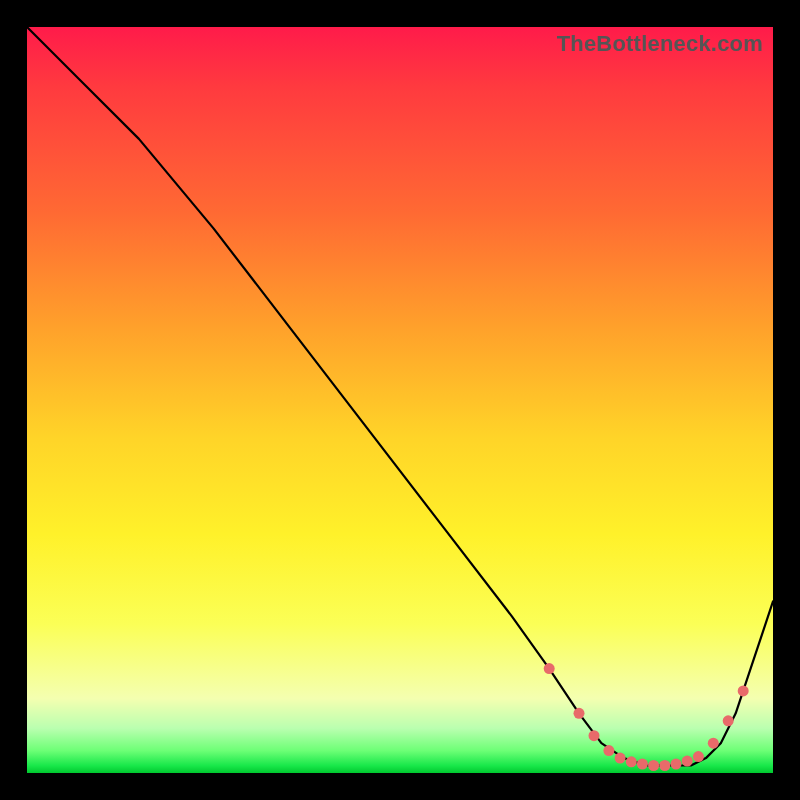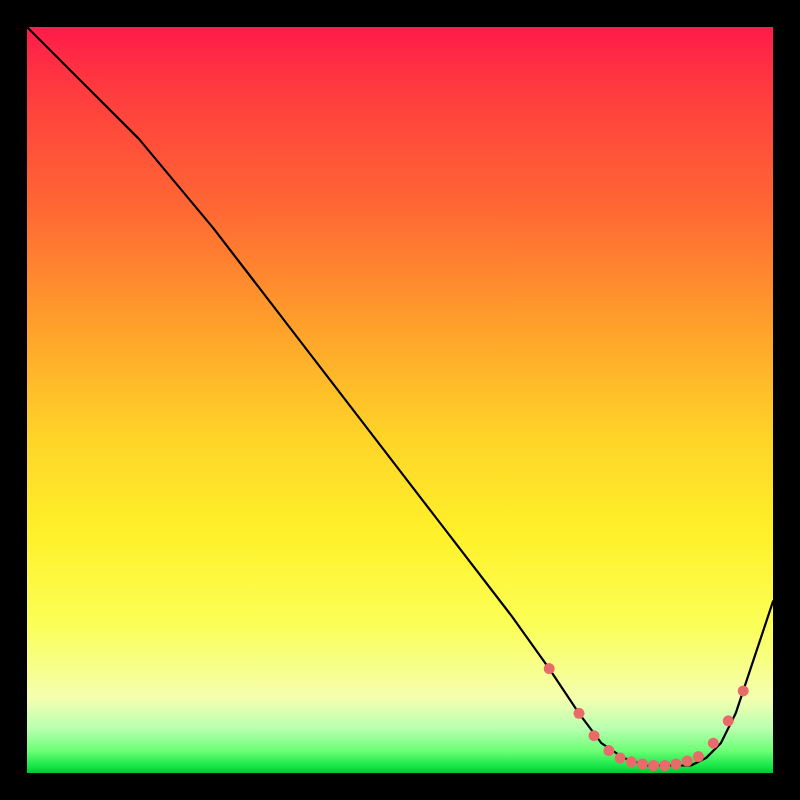--- a/index.html
+++ b/index.html
@@ -68,20 +68,21 @@
   .dot {
     fill: #e86a6a;
     stroke: none;
   }
 </style>
 </head>
 <body>
 
 <div class="frame">
   <div class="plot">
+    <div class="watermark">TheBottleneck.com</div>
     <svg class="curve" viewBox="0 0 746 746" preserveAspectRatio="none">
       <path id="curve-path" class="line-path" d="M0.0 0.0 L52.2 52.2 L111.9 111.9 L186.5 201.4 L261.1 298.4 L335.7 395.4 L410.3 492.4 L484.9 589.3 L522.2 641.6 L552.0 686.3 L574.4 716.2 L596.8 731.1 L619.2 738.5 L641.6 738.5 L663.9 738.5 L678.9 731.1 L693.8 716.2 L708.7 686.3 L723.6 641.6 L746.0 574.4"></path>
       <g id="dots">
           <circle cx="522.2" cy="641.6" r="5.5" class="dot"></circle>
           <circle cx="552.0" cy="686.3" r="5.5" class="dot"></circle>
           <circle cx="567.0" cy="708.7" r="5.5" class="dot"></circle>
           <circle cx="581.9" cy="723.6" r="5.5" class="dot"></circle>
           <circle cx="593.1" cy="731.1" r="5.5" class="dot"></circle>
           <circle cx="604.3" cy="734.8" r="5.5" class="dot"></circle>
           <circle cx="615.4" cy="737.0" r="5.5" class="dot"></circle>

